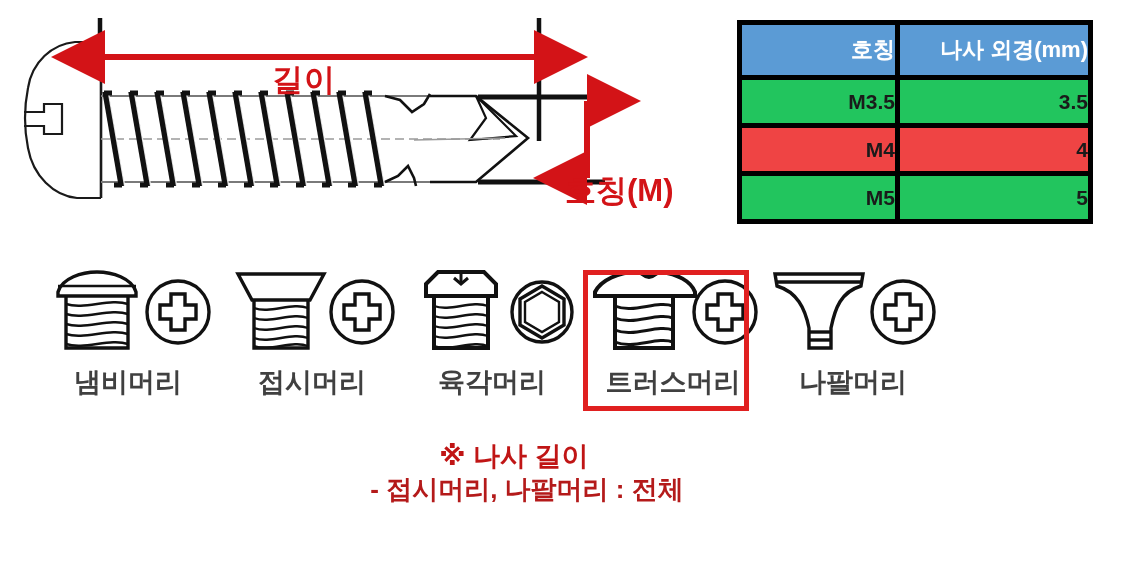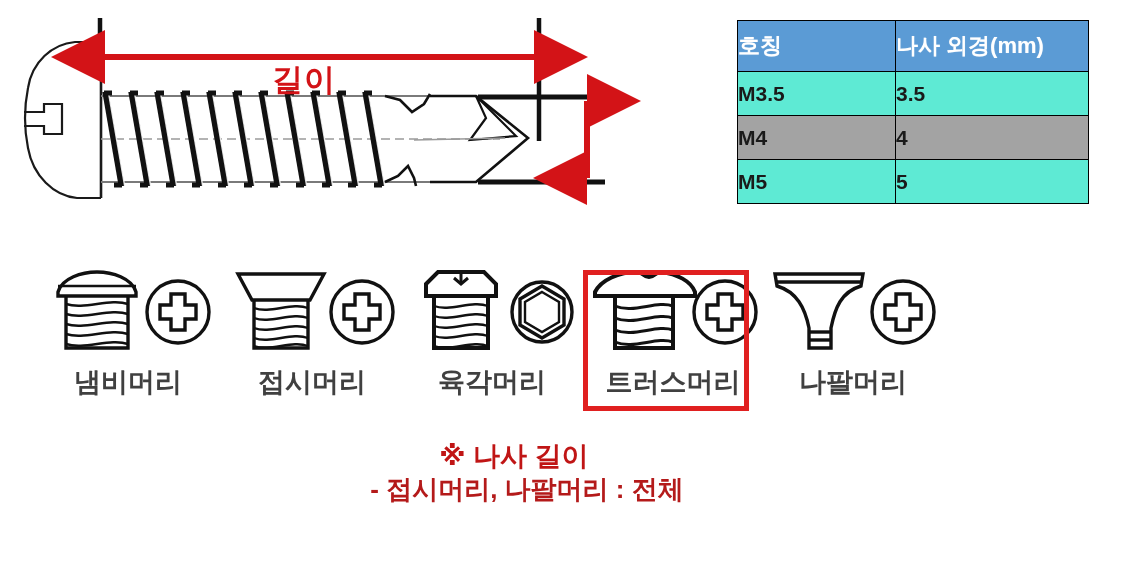--- a/index.html
+++ b/index.html
@@ -21,32 +21,32 @@
   }
   #length-label{left:272px;top:11px;font-size:31px;letter-spacing:1px;}
   #nominal-label{left:565px;top:122px;font-size:31px;letter-spacing:0px;}
 
   
   #spec-table{
     position:absolute;left:737px;top:20px;width:351px;
     border-collapse:collapse;table-layout:fixed;
   }
   #spec-table th,#spec-table td{
-    text-align:left;border:1px solid #000000;
+    text-align:right;border:5px solid #000000;
   }
   #spec-table th{
     background:#5B9BD5;color:#ffffff;font-size:22px;font-weight:bold;
     height:50px;padding:0;
     text-shadow:0 0 1px rgba(255,255,255,.35);
   }
   #spec-table td{
     font-size:21px;font-weight:bold;color:#1a1a1a;height:43px;padding:0;
   }
-  #spec-table tr.row-a td{background:#5eead4;}
-  #spec-table tr.row-b td{background:#a3a3a3;}
+  #spec-table tr.row-a td{background:#22c55e;}
+  #spec-table tr.row-b td{background:#ef4444;}
   #spec-table col.c1{width:158px;}
   #spec-table col.c2{width:193px;}
 
   
   #head-types{position:absolute;left:0px;top:268px;width:1000px;height:145px;}
   .head-item{position:absolute;top:0;width:176px;height:142px;}
   .head-item .art{position:absolute;left:0;top:0;width:176px;height:92px;}
   .head-item .cap{
     position:absolute;left:0;top:96px;width:176px;text-align:center;
     font-size:27px;font-weight:bold;color:#404040;white-space:nowrap;
@@ -182,20 +182,21 @@
         <line x1="478" y1="97" x2="605" y2="97"></line>
         <line x1="478" y1="182" x2="605" y2="182"></line>
       </g>
 
       <line x1="105" y1="57" x2="534" y2="57" stroke="#D31317" stroke-width="6" marker-start="url(#arrL)" marker-end="url(#arrR)"></line>
 
       <line x1="587" y1="101" x2="587" y2="178" stroke="#D31317" stroke-width="6" marker-start="url(#arrU)" marker-end="url(#arrD)"></line>
     </svg>
 
     <div class="dim-label" id="length-label">길이</div>
+    <div class="dim-label" id="nominal-label">호칭(M)</div>
   </div>
 
   <table id="spec-table">
     <colgroup>
         <col class="c1">
         <col class="c2">
       </colgroup>
     <thead>
       <tr>
         <th>호칭</th>

